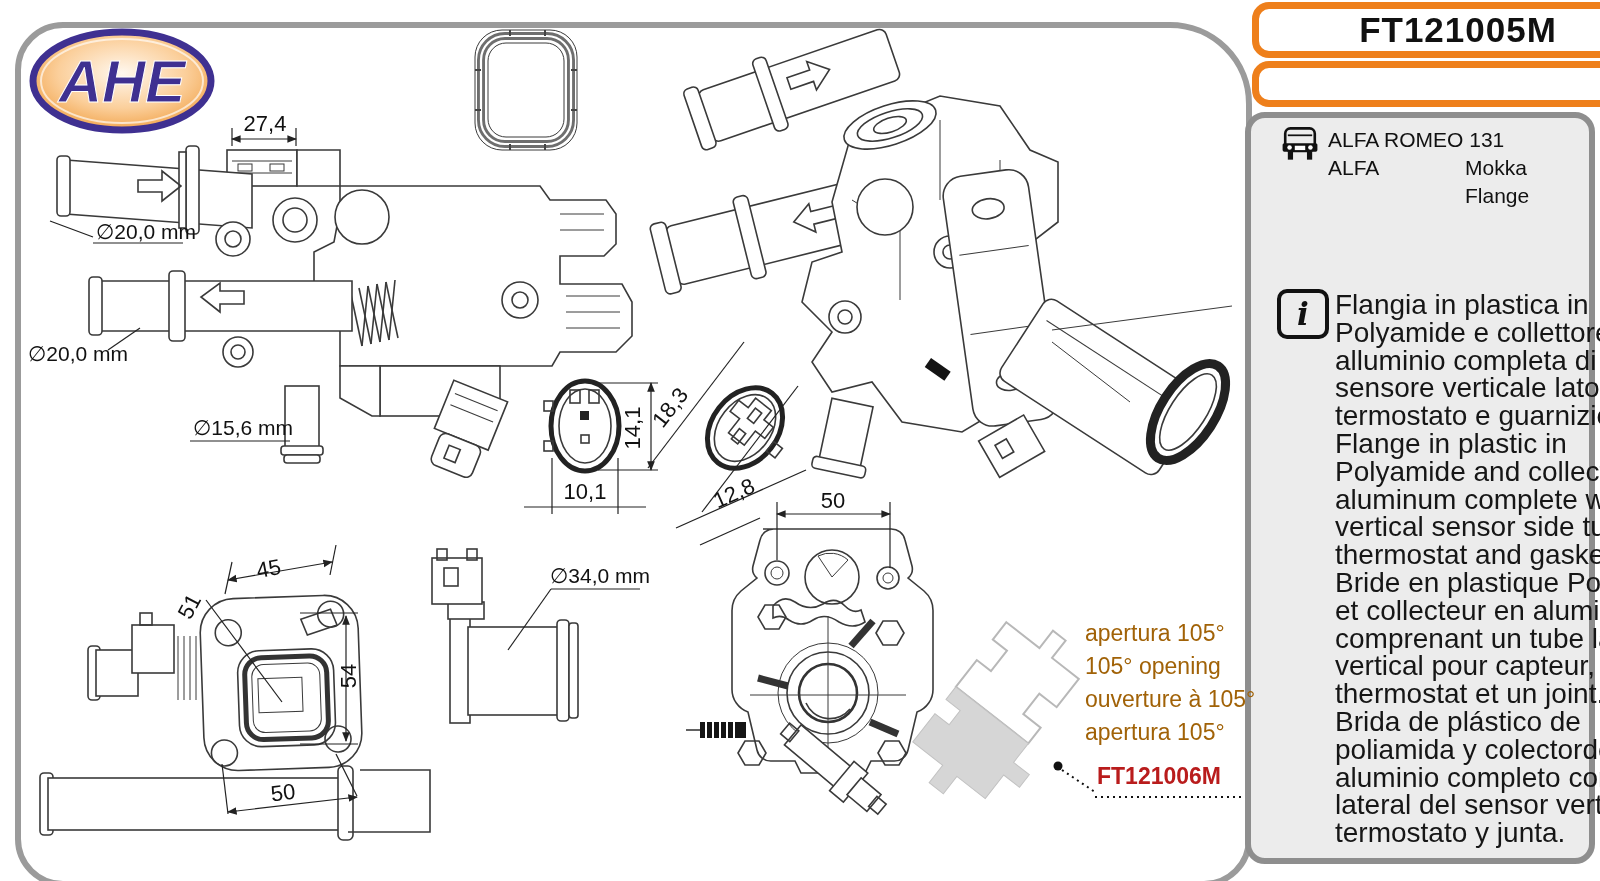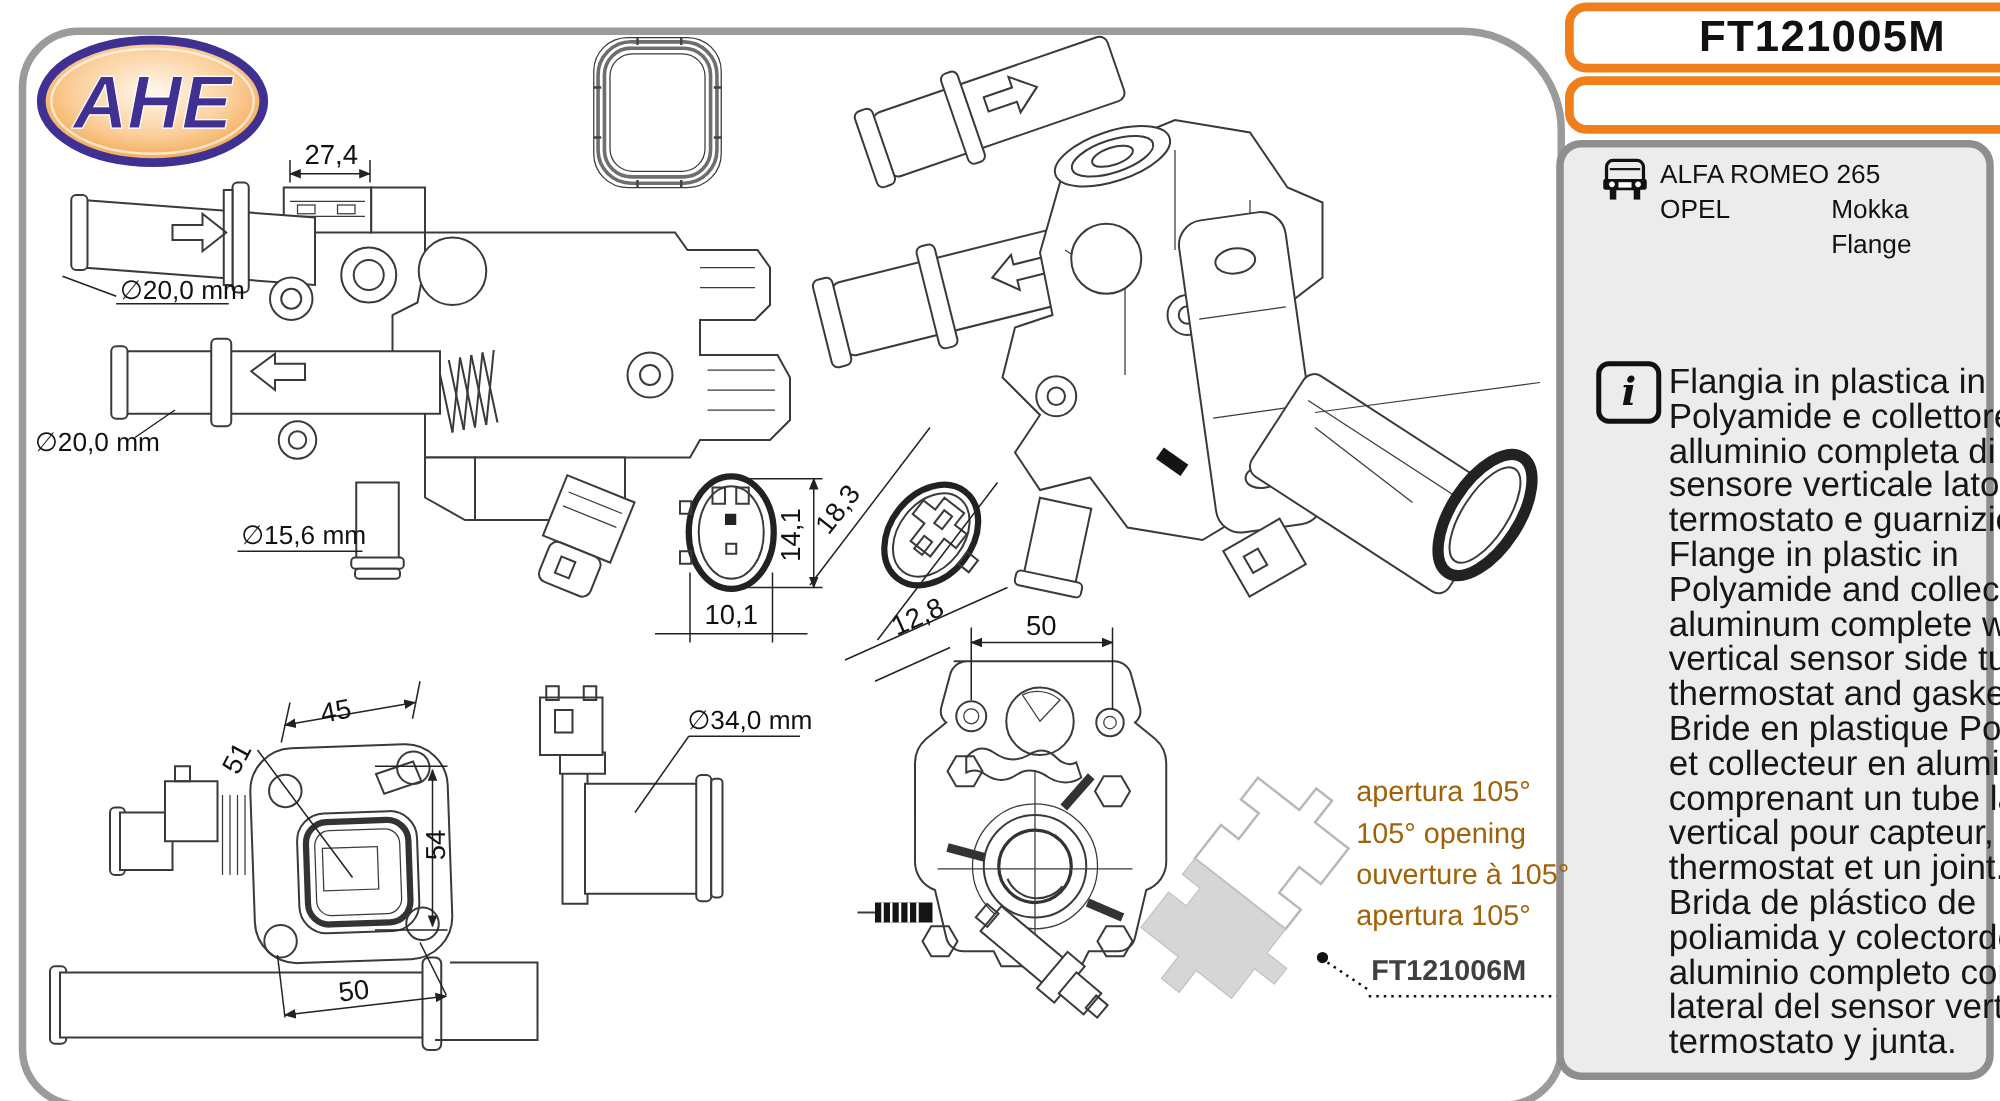--- a/index.html
+++ b/index.html
@@ -29,21 +29,21 @@
   .veh-row{display:flex;}
   .veh-col1{width:137px;}
   .info-icon{left:1277px;top:289px;width:44px;height:42px;border:4px solid #111;
     border-radius:10px;display:flex;align-items:center;justify-content:center;
     font-family:"DejaVu Serif",serif;font-style:italic;font-weight:bold;font-size:31px;background:#ececec;}
   .info-text{left:1335px;top:291px;width:258px;font-size:28px;line-height:27.8px;
     white-space:pre;color:#161616;}
 
   
   .opening-note{left:1085px;top:617px;font-size:23px;line-height:33px;white-space:pre;color:#a16207;}
-  .related-pn{left:1097px;top:763px;font-size:23px;font-weight:bold;color:#404040;text-align:right;}
+  .related-pn{left:1097px;top:763px;font-size:23px;font-weight:bold;color:#b91c1c;text-align:right;}
 
   
   svg text{font-family:"Liberation Sans",sans-serif;}
   .dimtext{font-size:22px;fill:#111;}
   .dimtext-s{font-size:21px;fill:#111;}
   .ln{stroke:#3a3a3a;stroke-width:1.6;fill:none;}
   .lnf{stroke:#3a3a3a;stroke-width:1.6;fill:#fff;}
   .thin{stroke:#3a3a3a;stroke-width:1;fill:none;}
   .dim{stroke:#222;stroke-width:1.2;fill:none;}
 </style>
@@ -396,24 +396,24 @@
     <rect x="3" y="19" width="40" height="10" rx="2" fill="#111"></rect>
     <circle cx="11" cy="24" r="2.6" fill="#fff"></circle>
       <circle cx="35" cy="24" r="2.6" fill="#fff"></circle>
     <rect x="17" y="22" width="12" height="5" fill="#fff"></rect>
     <rect x="9" y="29" width="6" height="9" fill="#111"></rect>
       <rect x="31" y="29" width="6" height="9" fill="#111"></rect>
   </svg>
 
   <div class="abs veh-text">
     <div class="veh-row">
-      <span>ALFA ROMEO 265</span>
+      <span>ALFA ROMEO 131</span>
     </div>
     <div class="veh-row">
-      <span class="veh-col1">OPEL</span>
+      <span class="veh-col1">ALFA</span>
       <span>Mokka</span>
     </div>
     <div class="veh-row">
       <span class="veh-col1"></span>
       <span>Flange</span>
     </div>
   </div>
 
   <div class="abs info-icon">
     <span>i</span>

